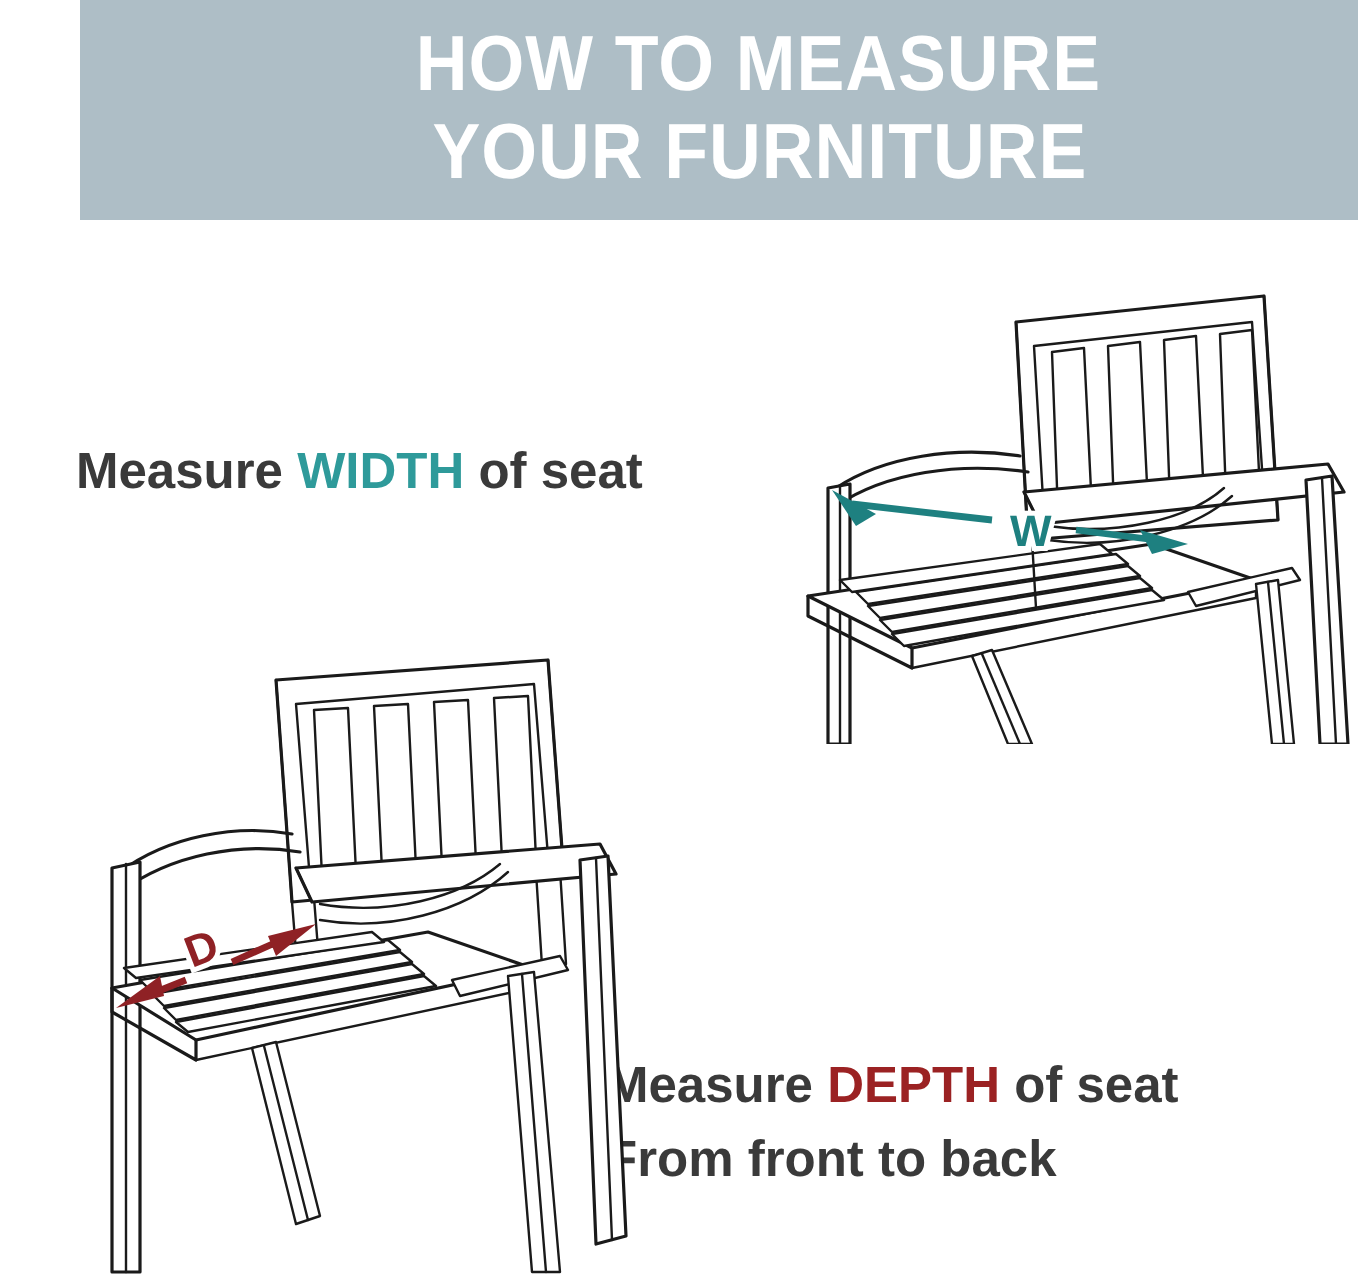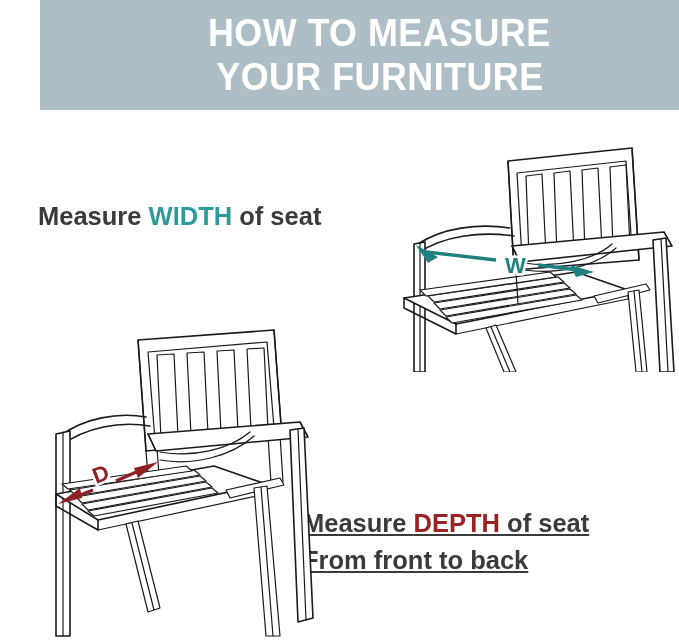--- a/index.html
+++ b/index.html
@@ -50,29 +50,29 @@
 
   
   .caption {
     position: absolute;
     color: #3a3a3a;
     font-family: "Liberation Sans", sans-serif;
     font-weight: bold;
     font-size: 25.5px;
     line-height: 37px;
     white-space: nowrap;
+    margin-top: 20px;
   }
   .caption-width {
     left: 38px;
     top: 198px;
   }
   .caption-depth {
     left: 303px;
     top: 505px;
-    text-decoration: underline;
   }
   .kw-width { color: #2e9a9a; }
   .kw-depth { color: #9b2223; }
   .cap-line { display: block; }
 
   
   .chair-svg {
     position: absolute;
   }
   #chair-top-right {

